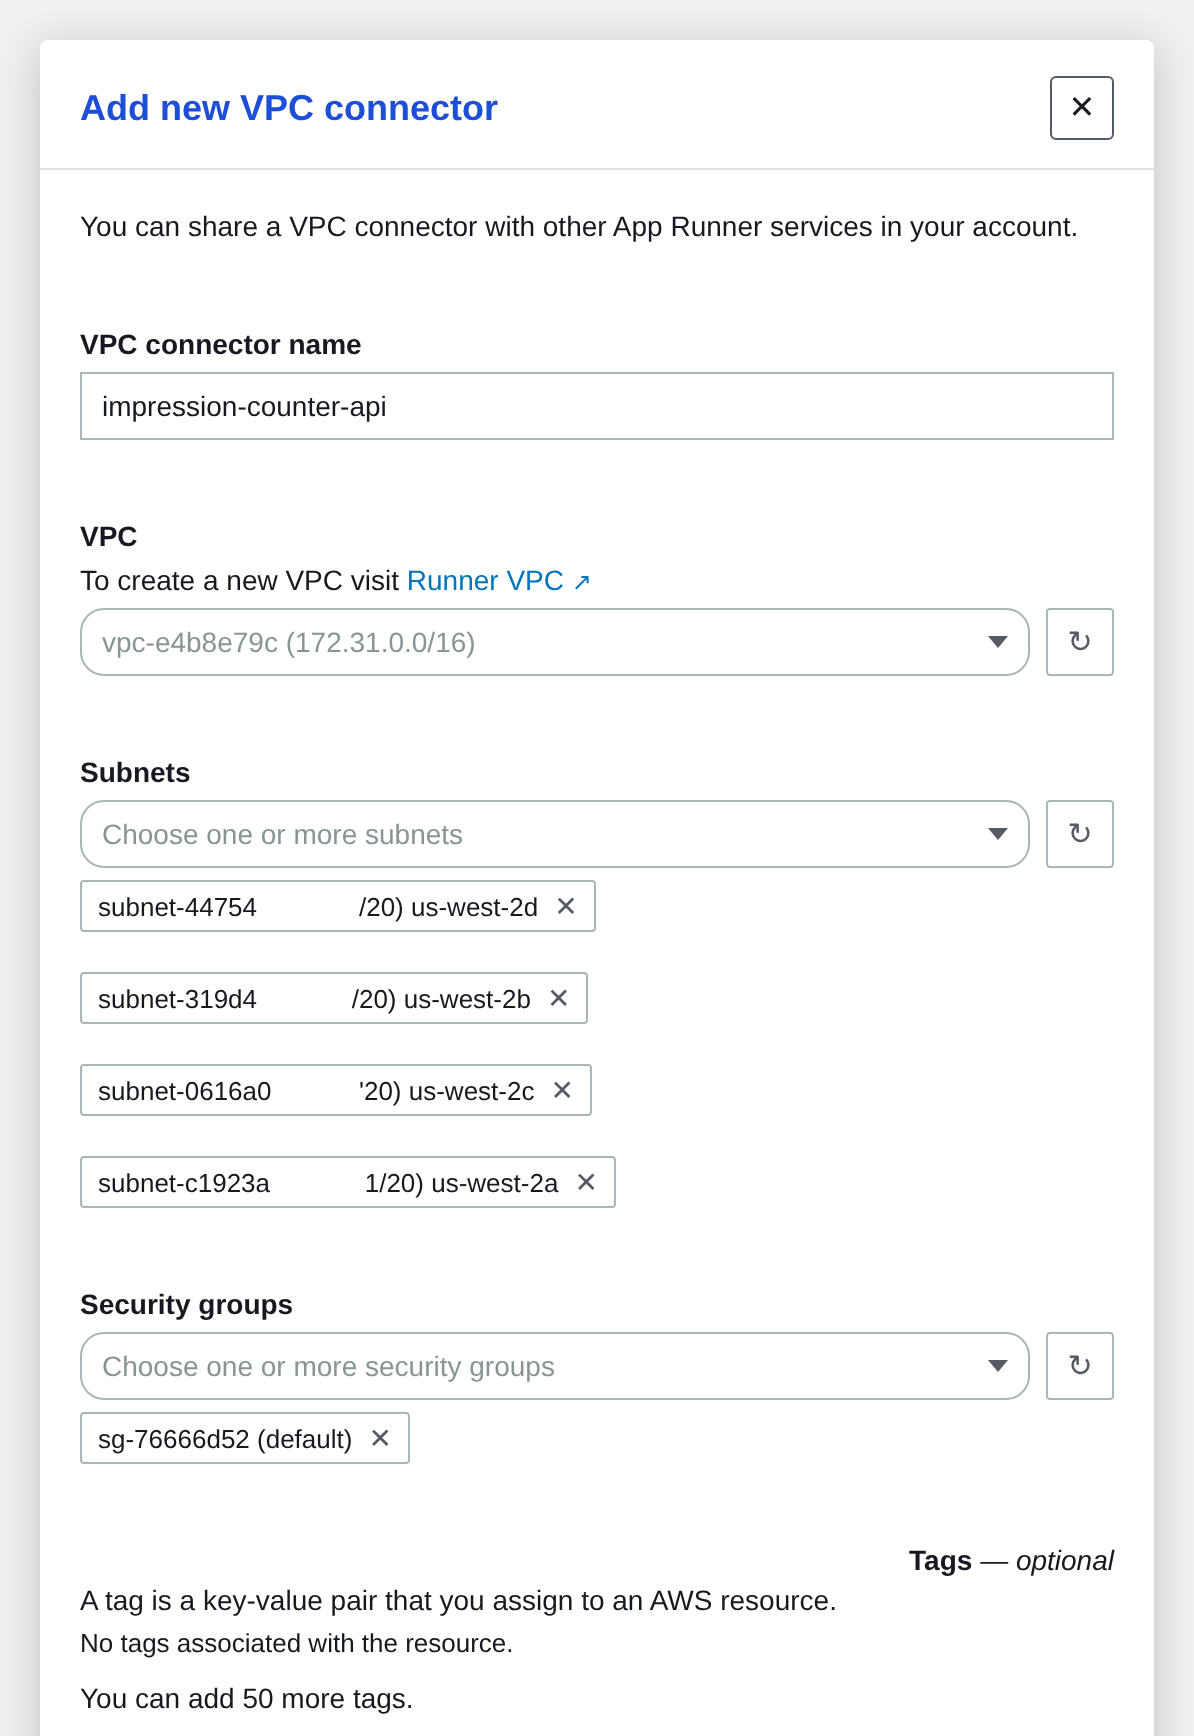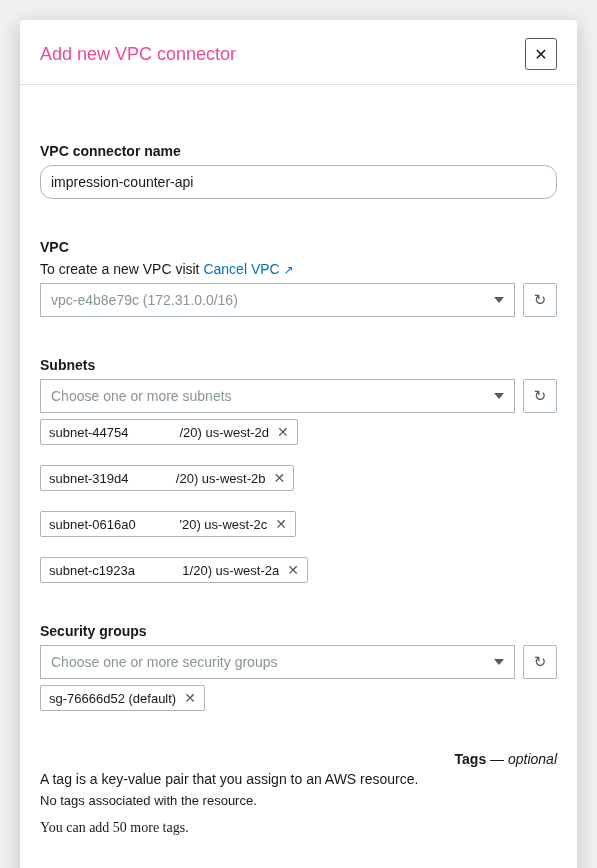--- a/index.html
+++ b/index.html
@@ -30,22 +30,22 @@
     }
     .modal-header {
       display: flex;
       align-items: center;
       justify-content: space-between;
       padding: 18px 20px 14px 20px;
       border-bottom: 1px solid #e0e0e0;
     }
     .modal-title {
       font-size: 18px;
-      font-weight: 400;
-      color: #ec4899;
+      font-weight: 700;
+      color: #1d4ed8;
     }
     .close-btn {
       width: 32px;
       height: 32px;
       border: 1px solid #545b64;
       background: #fff;
       border-radius: 3px;
       cursor: pointer;
       display: flex;
       align-items: center;
@@ -69,21 +69,21 @@
       font-size: 14px;
     }
     .field-group {
       margin-bottom: 16px;
       margin-top: 40px;
     }
     .text-input {
       width: 100%;
       height: 34px;
       border: 1px solid #aab7b8;
-      border-radius: 12px;
+      border-radius: 0;
       padding: 0 10px;
       font-size: 14px;
       color: #16191f;
     }
     .vpc-link-row {
       margin-bottom: 6px;
       color: #16191f;
       font-size: 14px;
     }
     .vpc-link {
@@ -174,21 +174,20 @@
       padding: 6px 14px;
       font-size: 14px;
       cursor: pointer;
       color: #16191f;
       font-weight: 500;
     }
     .tags-limit {
       margin-top: 8px;
       font-size: 14px;
       color: #16191f;
-      font-family: Liberation Serif, serif;
     }
     .modal-footer {
       display: flex;
       justify-content: flex-end;
       align-items: center;
       padding: 14px 20px;
       border-top: 1px solid #e0e0e0;
       gap: 10px;
       text-decoration: underline;
     }
@@ -207,21 +206,21 @@
       padding: 6px 18px;
       font-size: 14px;
       cursor: pointer;
       color: #fff;
       font-weight: 700;
     }
     .custom-select-trigger {
       width: 100%;
       height: 34px;
       border: 1px solid #aab7b8;
-      border-radius: 0;
+      border-radius: 12px;
       padding: 0 32px 0 10px;
       font-size: 14px;
       color: #879596;
       background: #fff;
       cursor: pointer;
       display: flex;
       align-items: center;
       position: relative;
       text-align: left;
     }
@@ -251,32 +250,33 @@
 
     <div class="modal-header">
       <span class="modal-title">Add new VPC connector</span>
       <button class="close-btn">
         <span>✕</span>
       </button>
     </div>
 
     <div class="modal-body">
 
+      <p class="description">You can share a VPC connector with other App Runner services in your account.</p>
 
       <div class="field-group">
         <div class="field-label">VPC connector name</div>
         <input class="text-input" type="text" value="impression-counter-api" style="">
       </div>
 
       <div class="field-group">
         <div class="field-label">VPC</div>
         <div class="vpc-link-row">
           <span>To create a new VPC visit</span>
           <a class="vpc-link" href="#">
-            <span>Cancel VPC</span>
+            <span>Runner VPC</span>
             <span class="external-icon"> ↗</span>
           </a>
         </div>
         <div class="select-row">
           <div class="select-wrapper">
             <button class="custom-select-trigger">
               <span class="select-display">vpc-e4b8e79c (172.31.0.0/16)</span>
               <span class="arrow-down"></span>
             </button>
           </div>

